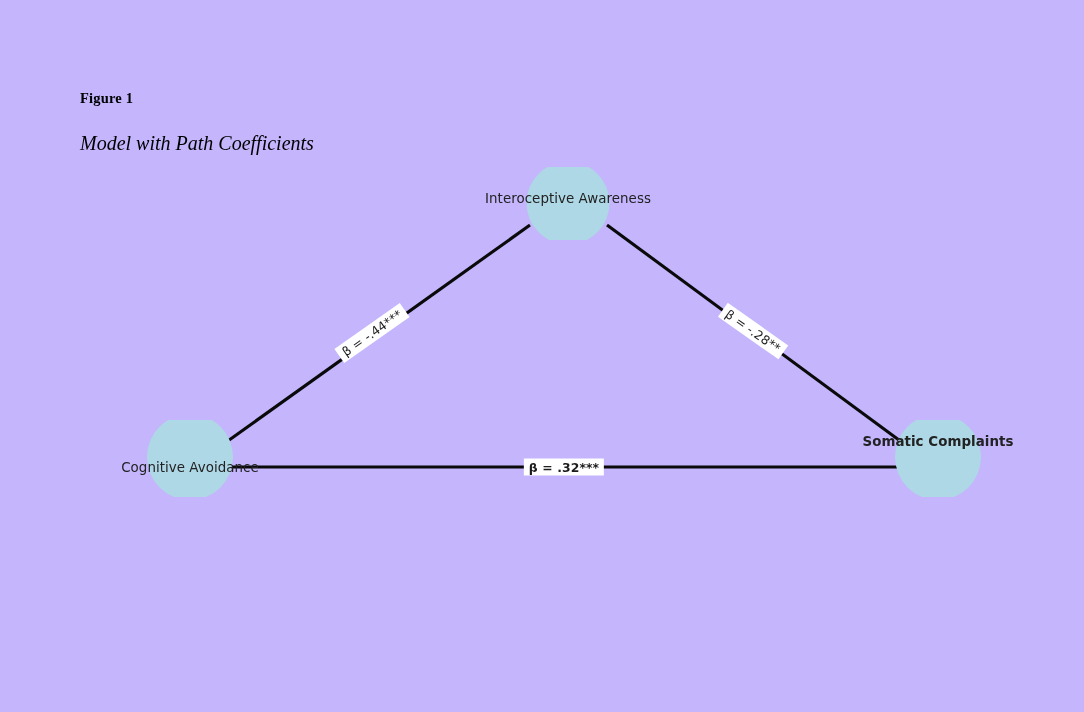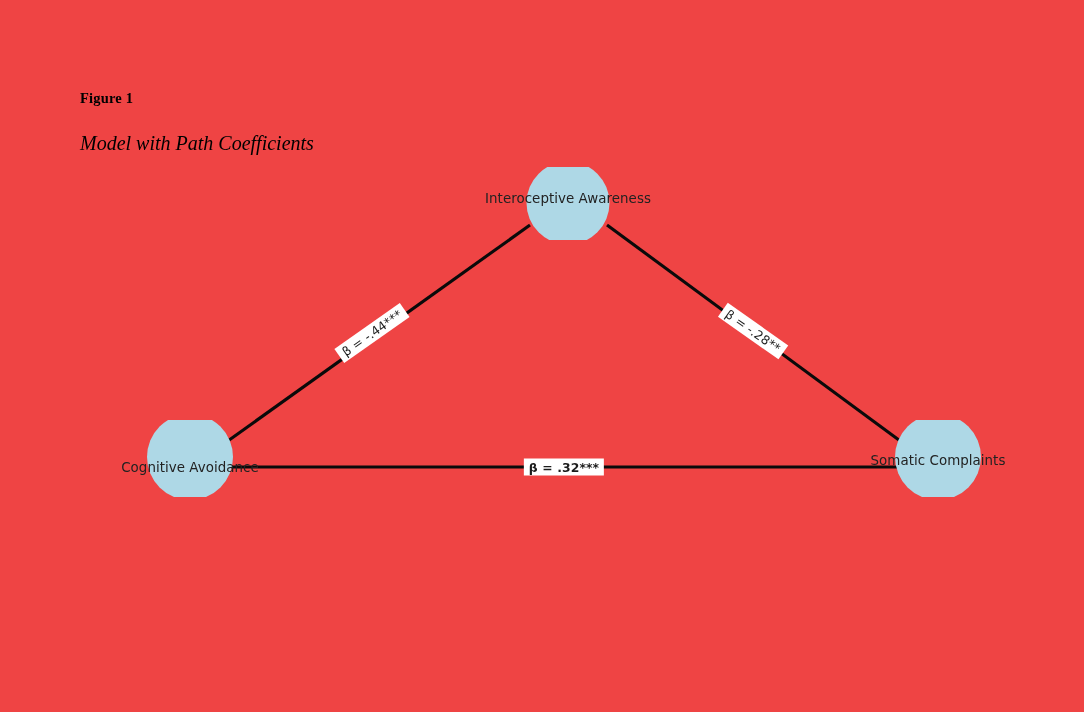--- a/index.html
+++ b/index.html
@@ -10,21 +10,21 @@
   }
   body {
     font-family: "Liberation Sans", sans-serif;
     -webkit-font-smoothing: antialiased;
   }
 
   #figure-page {
     position: relative;
     width: 1084px;
     height: 712px;
-    background: #ef4444;
+    background: #c4b5fd;
     overflow: hidden;
   }
 
   
   .caption-block {
     position: absolute;
     left: 80px;
     top: 90px;
     width: 600px;
   }
@@ -155,21 +155,21 @@
         <circle class="node-shape" cx="938" cy="457" r="43" clip-path="url(#clip-right-node)"></circle>
       </g>
     </svg>
 
     <div class="text-layer">
 
       <div class="node-label" style="left:568px; top:198px;">Interoceptive Awareness</div>
 
       <div class="node-label" style="left:190px; top:467px;">Cognitive Avoidance</div>
 
-      <div class="node-label" style="left:938px; top:460px;">Somatic Complaints</div>
+      <div class="node-label" style="left:938px; top:441px;font-weight:bold;">Somatic Complaints</div>
 
       <div class="edge-label rot-left" style="left:372px; top:333px;">β = -.44***</div>
 
       <div class="edge-label rot-right" style="left:753px; top:331px;">β = -.28**</div>
 
       <div class="edge-label rot-flat" style="left:564px; top:467px;">β = .32***</div>
 
     </div>
   </div>
 

